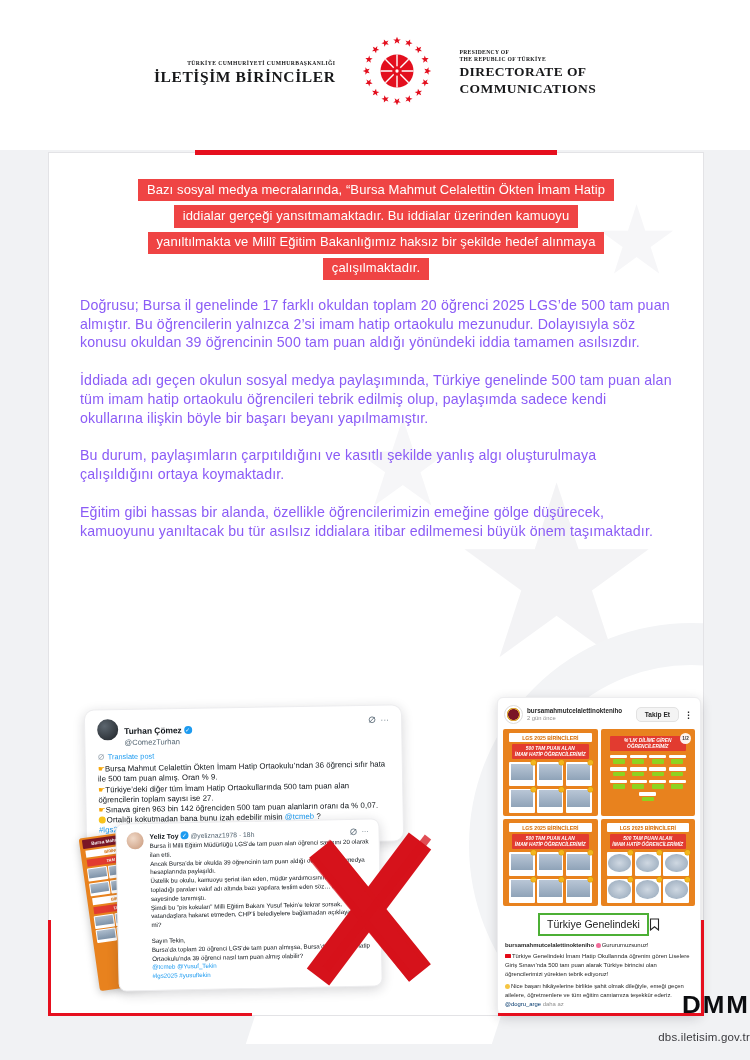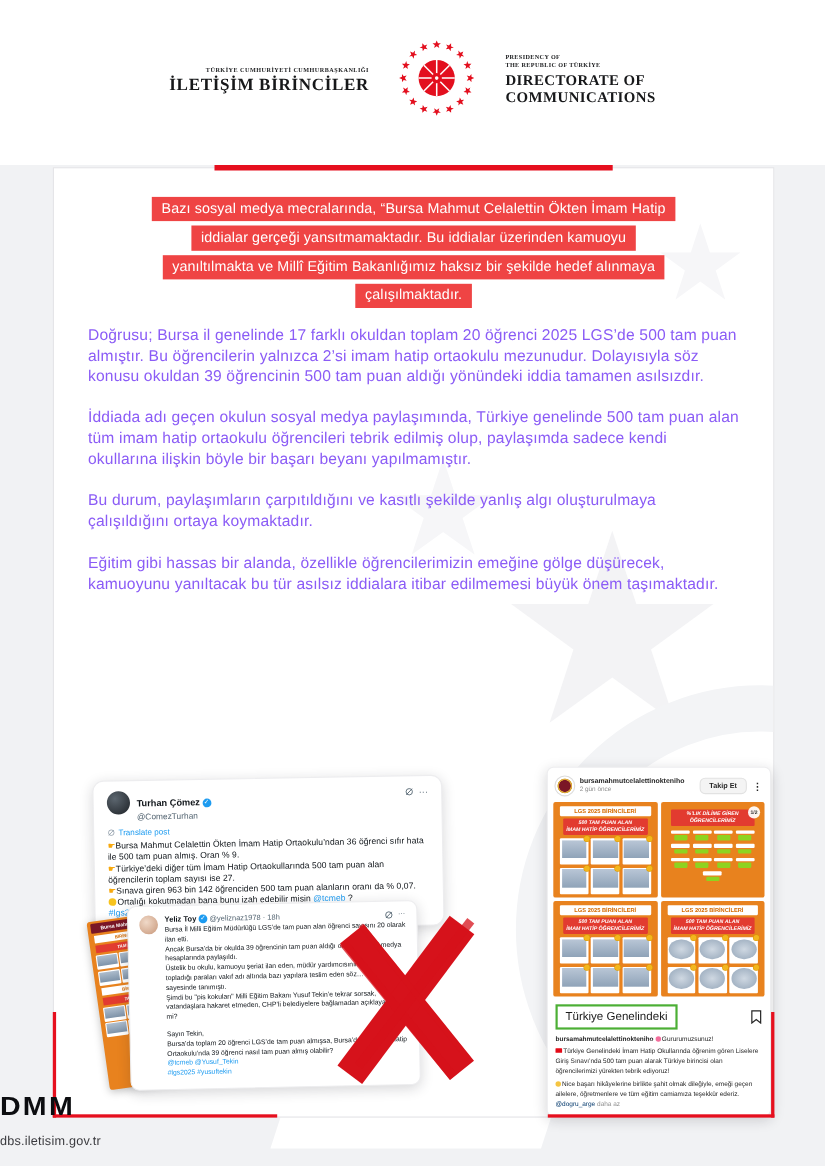--- a/index.html
+++ b/index.html
@@ -98,33 +98,33 @@
   .ph{height:24px;background:#fff;border-radius:1px;position:relative;}
   .ph::before{content:"";position:absolute;left:1.5px;right:1.5px;top:1.5px;bottom:6px;background:linear-gradient(#b9c6d6,#8fa3b8);}
   .ph::after{content:"";position:absolute;right:-1px;top:-2px;width:5px;height:5px;border-radius:50%;background:#f3b61f;box-shadow:0 0 0 .5px #d99a00;}
   .ph.r::before{border-radius:50%;bottom:4px;background:radial-gradient(#cfd8e2,#93a5b8);}
   .badge12{position:absolute;right:4px;top:4px;width:11px;height:11px;border-radius:50%;background:rgba(255,255,255,.93);
            font-size:4.6px;color:#333;font-weight:bold;display:flex;align-items:center;justify-content:center;z-index:2;}
   .chiprow{display:flex;justify-content:center;gap:2.5px;margin-top:3.5px;}
   .chip{width:17px;}
   .chip i{display:block;height:3.5px;background:#fff;border-radius:1px;}
   .chip b{display:block;height:4.5px;background:#8ed320;border-radius:1px;margin:1px 2.5px 0;}
-  .ig-hl-row{display:flex;align-items:center;justify-content:space-between;margin:7px 2px 5px;}
+  .ig-hl-row{display:flex;align-items:center;justify-content:center;margin:7px 2px 5px;}
   .ig-hl{border:2px solid #4caf35;color:#1b1b1b;font-size:10.5px;padding:3px 7px 4px;background:#fff;}
   .ig-cap{font-size:5.9px;color:#262626;line-height:1.5;margin:2px 2px 0;}
   .ig-cap .u{font-weight:bold;}
   .ig-cap .mention{color:#00376b;}
   .ig-cap .more{color:#8e8e8e;}
   .flag{display:inline-block;width:6px;height:4px;background:#e30a17;border-radius:.5px;margin-right:1px;}
   .dot-e{display:inline-block;width:5px;height:5px;border-radius:50%;vertical-align:-.5px;margin-right:1px;}
   .dot-e.party{background:#f26d9b;}
   .dot-e.spark{background:#f5c542;}
 
   
-  .footer{position:absolute;left:0;top:992px;width:750px;text-align:left;z-index:9;}
+  .footer{position:absolute;left:0;top:992px;width:750px;text-align:right;z-index:9;}
   .dmm-logo{font-size:26px;font-weight:900;letter-spacing:2px;color:#0c0d10;transform:scaleY(.92);display:inline-block;line-height:1;}
   .dmm-url{font-size:11.5px;color:#3a3a3e;margin-top:13px;letter-spacing:.2px;}
 </style>
 </head>
 <body>
 
 <div class="page">
 
   <div class="side-bg">
     

